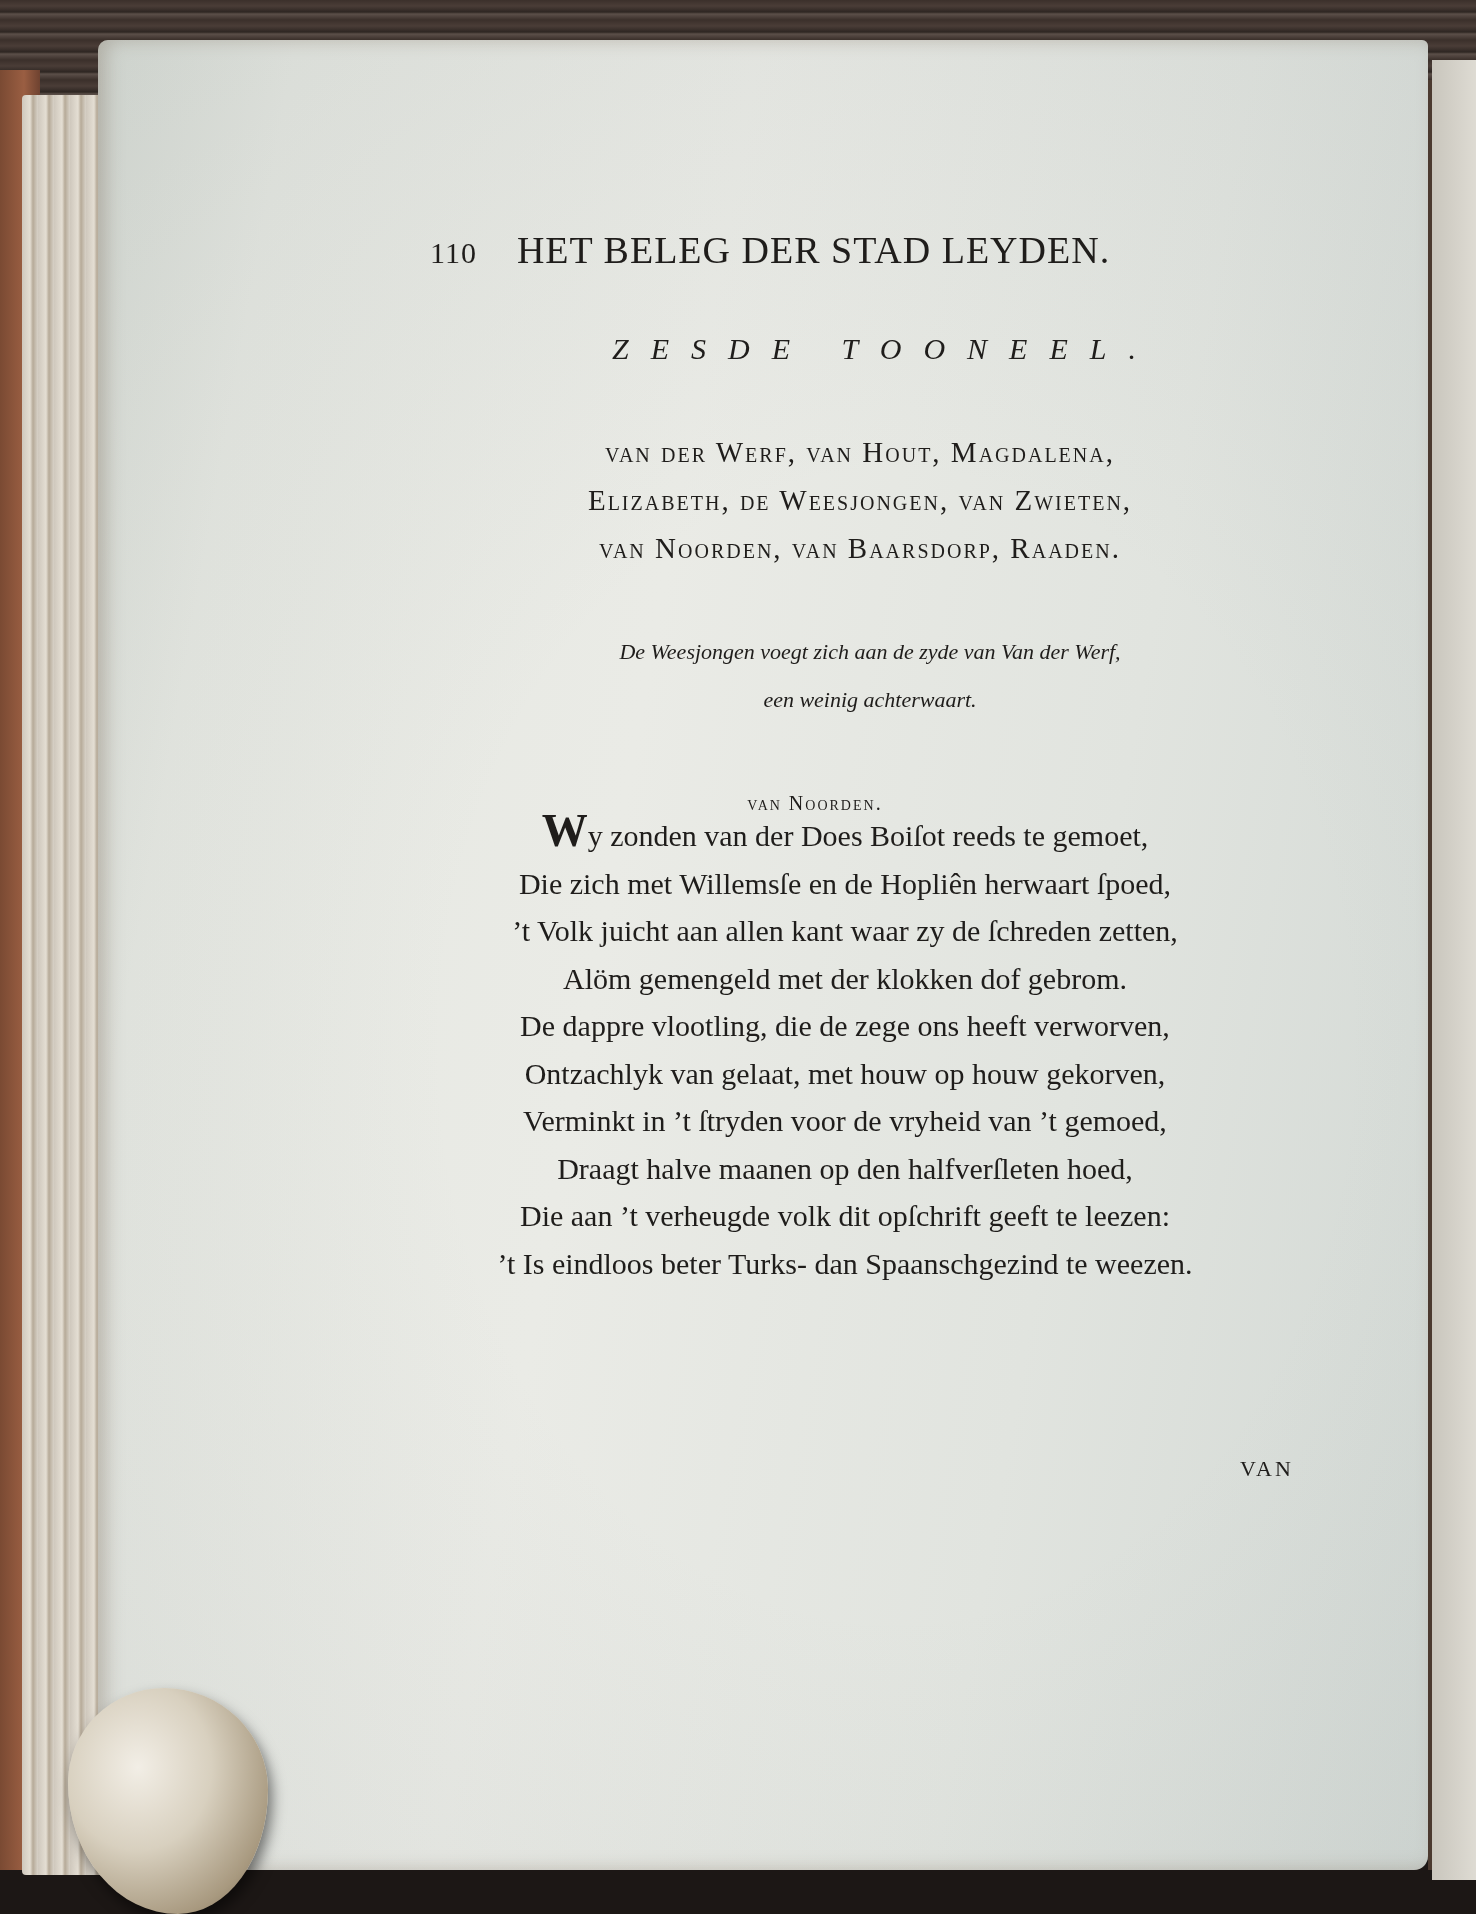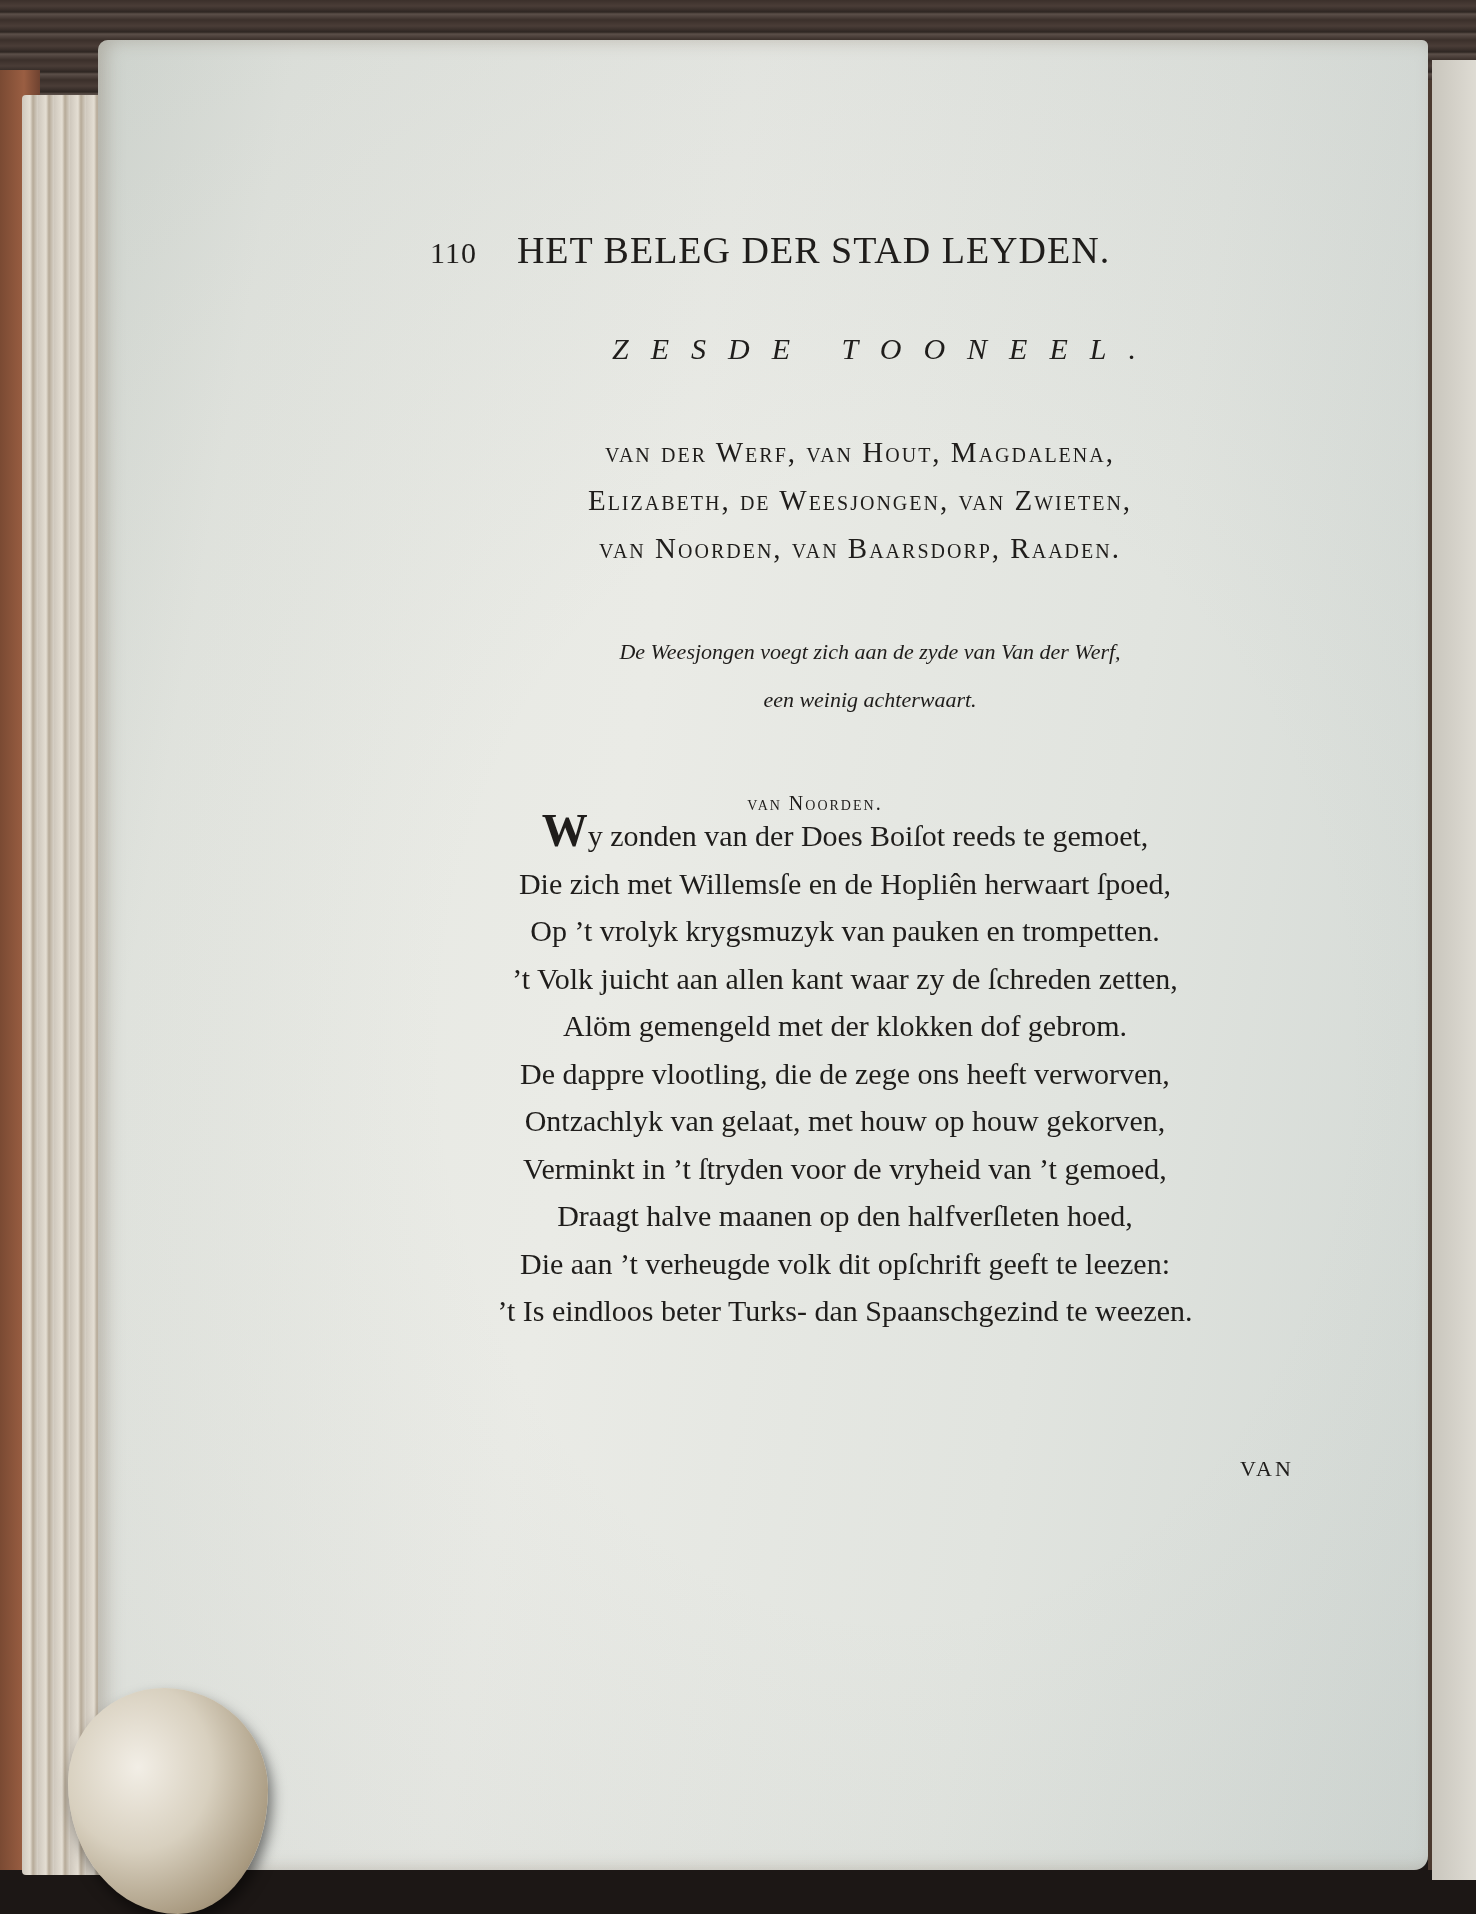--- a/index.html
+++ b/index.html
@@ -122,21 +122,20 @@
 <div class="text direction">
   <div>De Weesjongen voegt zich aan de zyde van Van der Werf,</div>
   <div>een weinig achterwaart.</div>
 </div>
 
 <div class="text speaker">van Noorden.</div>
 
 <div class="text verse">
   <div class="verse-line"><span class="dropcap">W</span><span>y zonden van der Does Boiſot reeds te gemoet,</span></div>
   <div class="verse-line">Die zich met Willemsſe en de Hopliên herwaart ſpoed,</div>
-  <div class="verse-line">Op ’t vrolyk krygsmuzyk van pauken en trompetten.</div>
   <div class="verse-line">’t Volk juicht aan allen kant waar zy de ſchreden zetten,</div>
   <div class="verse-line">Alöm gemengeld met der klokken dof gebrom.</div>
   <div class="verse-line">De dappre vlootling, die de zege ons heeft verworven,</div>
   <div class="verse-line">Ontzachlyk van gelaat, met houw op houw gekorven,</div>
   <div class="verse-line">Verminkt in ’t ſtryden voor de vryheid van ’t gemoed,</div>
   <div class="verse-line">Draagt halve maanen op den halfverſleten hoed,</div>
   <div class="verse-line">Die aan ’t verheugde volk dit opſchrift geeft te leezen:</div>
   <div class="verse-line">’t Is eindloos beter Turks- dan Spaanschgezind te weezen.</div>
 </div>
 

